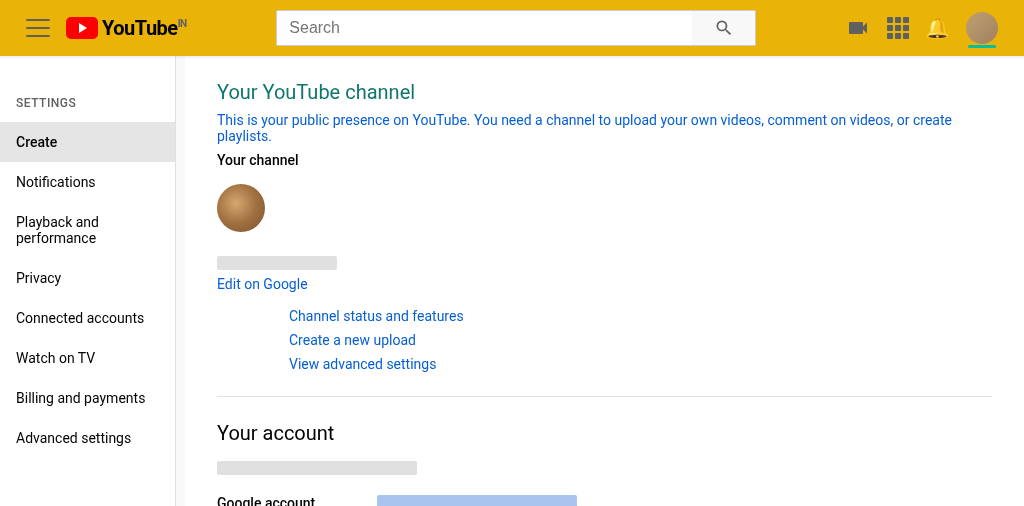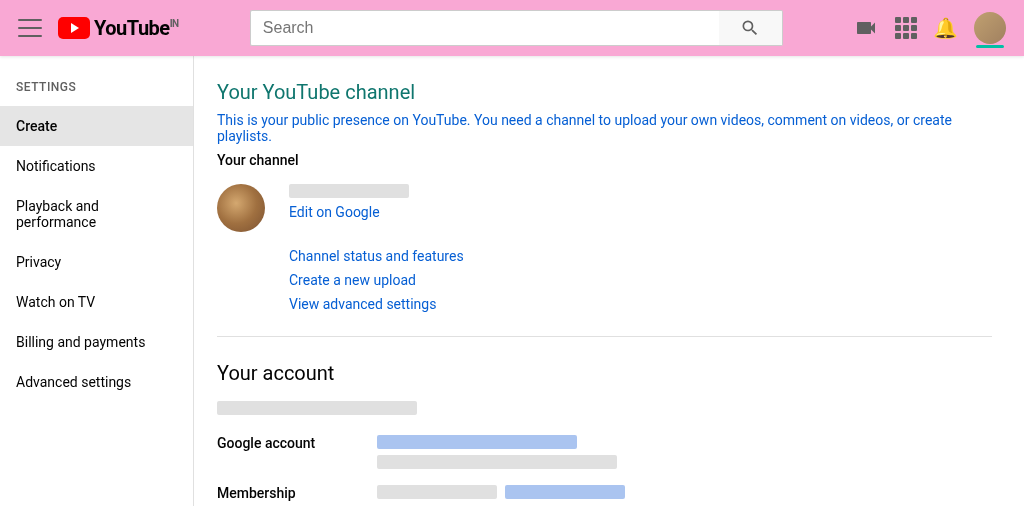--- a/index.html
+++ b/index.html
@@ -2,38 +2,38 @@
 <html><head>
   <meta charset="utf-8">
   <style>
     * { margin: 0; padding: 0; box-sizing: border-box; }
     body { font-family: Roboto, Arial, sans-serif; background: #f9f9f9; color: #030303; font-size: 14px; }
 
     
     .topnav {
       display: flex;
       align-items: center;
-      background: #f9a8d4;
+      background: #eab308;
       height: 56px;
-      padding: 0 18px;
+      padding: 0 26px;
       position: fixed;
       top: 0; left: 0; right: 0;
       z-index: 100;
       box-shadow: 0 1px 3px rgba(0,0,0,0.1);
     }
     .topnav-left { display: flex; align-items: center; gap: 16px; flex: 0 0 auto; }
     .hamburger-icon { width: 24px; height: 18px; display: flex; flex-direction: column; justify-content: space-between; cursor: pointer; }
     .hamburger-icon span { display: block; height: 2px; background: #606060; border-radius: 1px; }
     .logo-wrap { display: flex; align-items: center; gap: 4px; }
     .yt-logo-icon { width: 32px; height: 22px; }
     .logo-text { font-size: 20px; font-weight: 700; color: #030303; letter-spacing: -0.5px; }
     .logo-sup { font-size: 10px; vertical-align: super; color: #606060; }
 
     .search-wrap { flex: 1; display: flex; justify-content: center; }
-    .search-form { display: flex; width: 533px; height: 36px; }
+    .search-form { display: flex; width: 480px; height: 36px; }
     .search-input {
       flex: 1;
       border: 1px solid #ccc;
       border-right: none;
       padding: 0 12px;
       font-size: 16px;
       outline: none;
       border-radius: 2px 0 0 2px;
       background: #fff;
       color: #aaa;
@@ -65,24 +65,24 @@
       width: 28px; height: 3px;
       background: #00bfa5;
       border-radius: 2px;
     }
 
     
     .layout { display: flex; margin-top: 56px; min-height: calc(100vh - 56px); }
 
     
     .sidebar {
-      width: 194px;
+      width: 176px;
       flex-shrink: 0;
       background: #fff;
-      padding-top: 16px;
+      padding-top: 32px;
       border-right: 1px solid #e0e0e0;
       position: fixed;
       top: 56px; bottom: 0; left: 0;
       overflow-y: auto;
     }
     .settings-label {
       font-size: 12px;
       font-weight: 500;
       color: #606060;
       padding: 8px 16px 12px;
@@ -126,20 +126,21 @@
       font-size: 14px;
       font-weight: 500;
       color: #030303;
       margin-bottom: 16px;
     }
 
     .channel-row {
       display: flex;
       align-items: flex-start;
       gap: 24px;
+      flex-direction: column;
     }
     .channel-avatar {
       width: 48px; height: 48px;
       border-radius: 50%;
       background: radial-gradient(circle at 40% 40%, #d4a870, #a07040, #7a5030);
       flex-shrink: 0;
     }
     .channel-info { display: flex; flex-direction: column; gap: 6px; }
     .channel-name-blur {
       width: 120px; height: 14px;
@@ -282,20 +283,23 @@
     <div class="sidebar-item">
       <span>Notifications</span>
     </div>
     <div class="sidebar-item">
       <span>Playback and performance</span>
     </div>
     <div class="sidebar-item">
       <span>Privacy</span>
     </div>
     <div class="sidebar-item">
+      <span>Connected accounts</span>
+    </div>
+    <div class="sidebar-item">
       <span>Watch on TV</span>
     </div>
     <div class="sidebar-item">
       <span>Billing and payments</span>
     </div>
     <div class="sidebar-item">
       <span>Advanced settings</span>
     </div>
   </aside>
 

